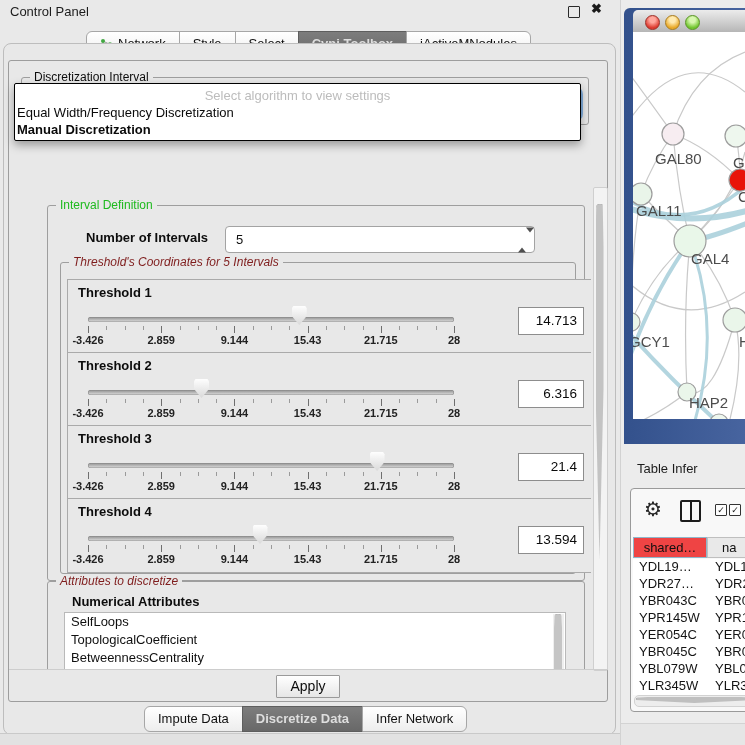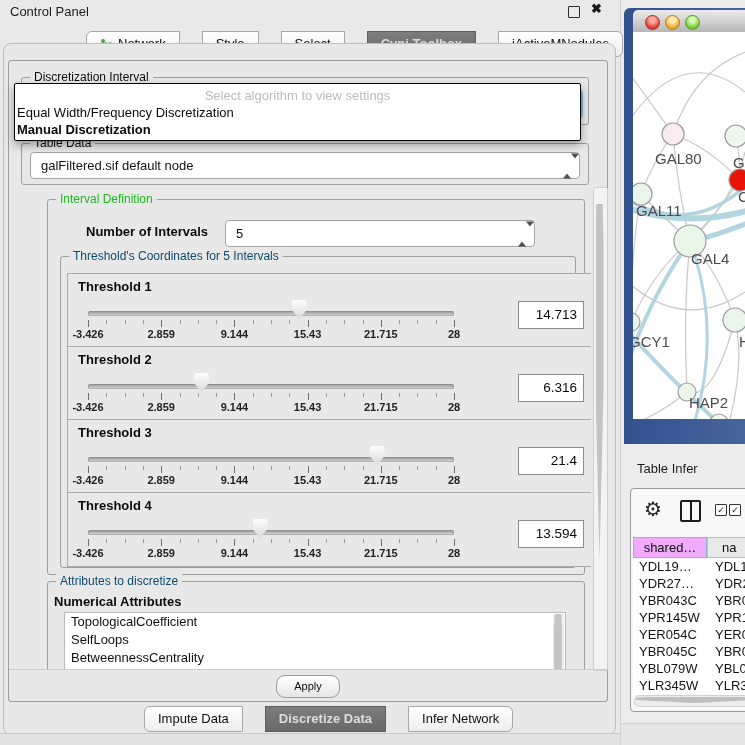--- a/index.html
+++ b/index.html
@@ -6,37 +6,37 @@
   body{
     position:relative;width:745px;height:745px;overflow:hidden;
     background:#ececec;font-family:"Liberation Sans",sans-serif;
     -webkit-font-smoothing:antialiased;
   }
   
   .cp{position:absolute;left:0;top:0;width:620px;height:745px;background:#e9e9e9;border-right:1px solid #d2d2d2;}
   .cp-title{position:absolute;left:10px;top:4px;font-size:13px;color:#1c1c1c;}
   .float-ico{position:absolute;left:568px;top:6px;width:10px;height:10px;border:1.5px solid #2a2a2a;border-radius:1px;background:transparent;}
   .close-ico{position:absolute;left:591px;top:1px;font-size:13px;font-weight:bold;color:#1a1a1a;}
-  .tabstrip{position:absolute;display:flex;gap:23px;}
+  .tabstrip{position:absolute;display:flex;}
   .seg{height:24px;line-height:24px;padding:0 13px;font-size:13px;color:#101010;
        background:linear-gradient(#ffffff,#ededed);border:1px solid #a6a6a6;margin-left:-1px;
        display:flex;align-items:center;gap:5px;white-space:nowrap;}
   .seg:first-child{border-top-left-radius:6px;border-bottom-left-radius:6px;margin-left:0;}
   .seg:last-child{border-top-right-radius:6px;border-bottom-right-radius:6px;}
   .seg.sel{background:linear-gradient(#7d7d7d,#686868);color:#dedede;border-color:#5e5e5e;font-weight:bold;}
   .top-tabs{left:86px;top:31px;}
   .bottom-tabs{left:144px;top:706px;}
   .cp-outer{position:absolute;left:3px;top:43px;width:611px;height:690px;background:#e8e8e8;
             border:1px solid #bdbdbd;border-radius:8px;}
   .cp-main{position:absolute;left:8px;top:60px;width:598px;height:640px;background:#e8e8e8;
            border:1px solid #9d9d9d;border-radius:3px;}
   .grp{position:absolute;border:1px solid #9e9e9e;border-radius:3px;}
   .grp-label{position:absolute;top:-8px;left:8px;background:#e8e8e8;padding:0 4px;font-size:12px;color:#0d0d0d;white-space:nowrap;}
   .grp-label.green{color:#1eba1e;}
-  .grp-label.blue{color:#0c4a6e;}
+  .grp-label.blue{color:#7f1d1d;font-style:italic;}
   .combo{position:absolute;background:#fff;border:1px solid #a3a3a3;border-radius:4px;
          font-size:13px;color:#111;display:flex;align-items:center;padding-left:10px;}
   .spinner{position:absolute;right:7px;top:50%;transform:translateY(-50%);width:9px;}
   .spinner .up{width:0;height:0;border-left:4.5px solid transparent;border-right:4.5px solid transparent;border-bottom:5px solid #4f4f4f;margin-bottom:2px;}
   .spinner .dn{width:0;height:0;border-left:4.5px solid transparent;border-right:4.5px solid transparent;border-top:5px solid #4f4f4f;}
   .focusring{box-shadow:0 0 0 3px rgba(88,153,220,.7);}
   
   .popup{position:absolute;left:5px;top:22px;width:565px;height:56px;background:#fff;
          border:1px solid #000000;border-radius:2px;box-shadow:0 4px 10px rgba(0,0,0,.35);z-index:20;}
   .pop-ph{text-align:center;color:#bcbcbc;font-size:13px;padding-top:4px;height:16px;}
@@ -55,29 +55,29 @@
          background:linear-gradient(#fefefe,#d9d9d9);
          clip-path:polygon(10% 0,90% 0,100% 12%,100% 52%,50% 100%,0 52%,0 12%);
          filter:drop-shadow(0 0 .7px #6f6f6f);}
   .tick{position:absolute;width:1px;background:#6f6f6f;}
   .tick.minor{height:4px;top:46px;background:#9a9a9a;}
   .tick.major{height:7px;top:46px;}
   .tick-lbl{position:absolute;top:54px;font-size:11px;font-weight:bold;color:#222;transform:translateX(-50%);white-space:nowrap;}
   .thr-value{position:absolute;right:10px;top:27px;width:58px;height:26px;background:#fff;border:1px solid #8d8d8d;
              font-size:13.5px;color:#0a0a0a;text-align:right;line-height:26px;padding-right:6px;}
   
-  .attr-sub{position:absolute;left:6px;top:12px;font-size:13px;font-weight:bold;color:#0c0c0c;}
+  .attr-sub{position:absolute;left:24px;top:12px;font-size:13px;font-weight:bold;color:#0c0c0c;}
   .attr-list{position:absolute;left:16px;top:30px;width:500px;height:120px;background:#fff;border:1px solid #b9b9b9;}
   .attr-item{font-size:13px;color:#101010;line-height:18px;padding-left:6px;}
   .attr-scroll{position:absolute;right:1px;top:1px;width:11px;bottom:1px;background:#efefef;}
   .attr-scroll .thumb{position:absolute;left:1px;top:0;width:8px;height:100%;background:#c5c5c5;border-radius:4px;}
   .apply-bar{position:absolute;left:0;right:0;top:608px;height:31px;border-top:1px solid #cdcdcd;}
   .btn{position:absolute;left:50%;transform:translateX(-50%);top:5px;width:62px;height:21px;
-       background:linear-gradient(#ffffff,#e6e6e6);border:1px solid #9a9a9a;border-radius:9px;
-       font-size:11px;color:#0c0c0c;text-align:center;line-height:20px;}
+       background:linear-gradient(#ffffff,#e6e6e6);border:1px solid #9a9a9a;border-radius:1px;
+       font-size:14px;color:#0c0c0c;text-align:center;line-height:20px;}
   .strip{position:absolute;left:0;top:733px;width:620px;height:12px;background:#e2e2e2;border-top:1px solid #c9c9c9;}
   
   .netwin{position:absolute;left:624px;top:8px;width:121px;height:436px;
           background:linear-gradient(90deg,#33518c,#47649f);border-top-left-radius:6px;}
   .net-titlebar{position:absolute;left:9px;top:2px;right:0;height:22px;
                 background:linear-gradient(#ececec,#b6b6b6);border-top-left-radius:5px;border-bottom:1px solid #8f8f8f;}
   .light{position:absolute;top:4.5px;width:13px;height:13px;border-radius:50%;}
   .light.red{left:12px;background:radial-gradient(circle at 50% 30%,#ffa79d 0 25%,#dd3b30 70%);border:.5px solid #9c2f27;}
   .light.yellow{left:32px;background:radial-gradient(circle at 50% 30%,#ffeab0 0 25%,#e9a929 70%);border:.5px solid #a87b1e;}
   .light.green{left:52px;background:radial-gradient(circle at 50% 30%,#d8f7b0 0 25%,#72c630 70%);border:.5px solid #5a9426;}
@@ -86,21 +86,21 @@
   .tp-header-label{position:absolute;left:637px;top:461px;font-size:13px;color:#1c1c1c;}
   .tablebox{position:absolute;left:630px;top:488px;width:132px;height:222px;background:#f8f8f8;
             border:1px solid #9a9a9a;border-radius:4px;}
   .gear{position:absolute;left:13px;top:8px;font-size:20px;color:#262626;}
   .split-ico{position:absolute;left:49px;top:11px;width:17px;height:18px;border:2px solid #1c1c1c;border-radius:2px;}
   .split-ico:after{content:"";position:absolute;left:50%;top:0;bottom:0;width:2px;background:#1c1c1c;transform:translateX(-50%);}
   .cb{position:absolute;top:15px;width:10px;height:10px;border:1.5px solid #333;border-radius:1px;font-size:9px;line-height:10px;text-align:center;color:#222;background:#fdfdfd;}
   .th-row{position:absolute;left:2px;right:0;top:48px;height:21px;display:flex;}
   .th-cell{font-size:13px;color:#101010;border:1px solid #9fb9c6;background:#e9e9e9;
            display:flex;align-items:center;justify-content:center;box-sizing:border-box;}
-  .th-cell.sel{background:#f0abfc;border-color:#8fb6ca;}
+  .th-cell.sel{background:#ef4444;border-color:#8fb6ca;}
   .th-cell.plain{border-color:#bfbfbf;justify-content:flex-start;padding-left:14px;}
   .rows{position:absolute;left:2px;right:0;top:70px;bottom:16px;overflow:hidden;background:#fff;}
   .t-row{height:17px;display:flex;font-size:13px;color:#141414;}
   .t-c1{width:72px;padding-left:6px;overflow:hidden;white-space:nowrap;}
   .t-c2{padding-left:4px;overflow:hidden;white-space:nowrap;}
   .hscroll{position:absolute;left:3px;right:3px;bottom:4px;height:10px;background:#ededed;border:1px solid #d2d2d2;border-radius:5px;}
   .hscroll .thumb{position:absolute;left:1px;top:1px;height:6px;width:94%;background:#bfbfbf;border-radius:4px;}
   .right-strip{position:absolute;left:621px;top:723px;width:124px;height:22px;background:#e6e6e6;border-top:1px solid #d3d3d3;}
 </style>
 </head>
@@ -143,31 +143,24 @@
       <div class="grp-label">Discretization Interval</div>
       <div class="combo focusring" style="left:8px;top:12px;right:8px;height:26px;"></div>
     </div>
 
     <div class="popup">
       <div class="pop-ph">Select algorithm to view settings</div>
       <div class="pop-opt">Equal Width/Frequency Discretization</div>
       <div class="pop-opt b">Manual Discretization</div>
     </div>
 
-    <div class="grp" style="left:12px;top:82px;width:566px;height:40px;">
-      <div class="grp-label">Table Data</div>
-      <div class="combo" style="left:8px;top:8px;right:8px;height:25px;">
-        <span>galFiltered.sif default node</span>
-        <span class="spinner"><span class="up"></span><span class="dn"></span></span>
-      </div>
-    </div>
 
     <div class="viewport">
 
-      <div class="grp" style="left:28px;top:12px;width:536px;height:374px;">
+      <div class="grp" style="left:28px;top:18px;width:536px;height:374px;">
         <div class="grp-label green">Interval Definition</div>
         <div style="position:absolute;left:38px;top:24px;font-size:13px;font-weight:bold;color:#0c0c0c;">Number of Intervals</div>
         <div class="combo" style="left:177px;top:20px;width:298px;height:25px;">
           <span>5</span>
           <span class="spinner"><span class="up"></span><span class="dn"></span></span>
         </div>
 
         <div class="grp" style="left:12px;top:56px;width:514px;height:310px;">
           <div class="grp-label blue">Threshold's Coordinates for 5 Intervals</div>
           <div id="thr-container">
@@ -305,22 +298,22 @@
               </div>
             </div>
         </div>
       </div>
 
       <div class="grp" style="left:28px;top:394px;width:536px;height:150px;">
         <div class="grp-label blue">Attributes to discretize</div>
         <div class="attr-sub">Numerical Attributes</div>
         <div class="attr-list">
           <div id="attr-items">
+              <div class="attr-item">SelfLoops</div>
               <div class="attr-item">TopologicalCoefficient</div>
-              <div class="attr-item">SelfLoops</div>
               <div class="attr-item">BetweennessCentrality</div>
             </div>
           <div class="attr-scroll">
               <div class="thumb"></div>
             </div>
         </div>
       </div>
     </div>
 
     <div class="vscroll">

